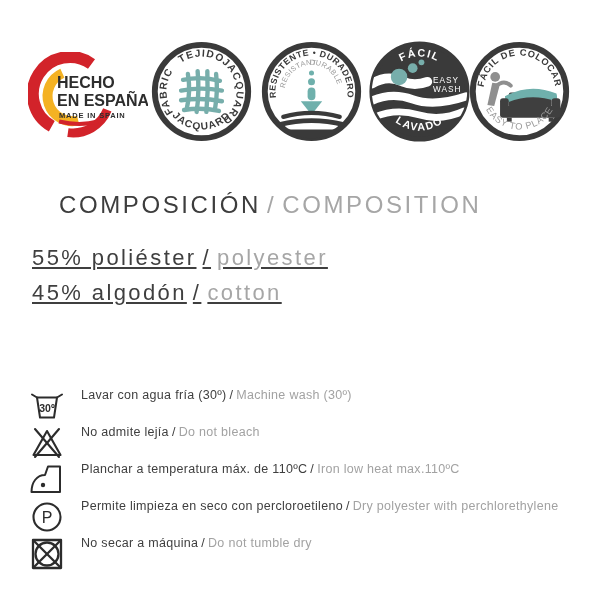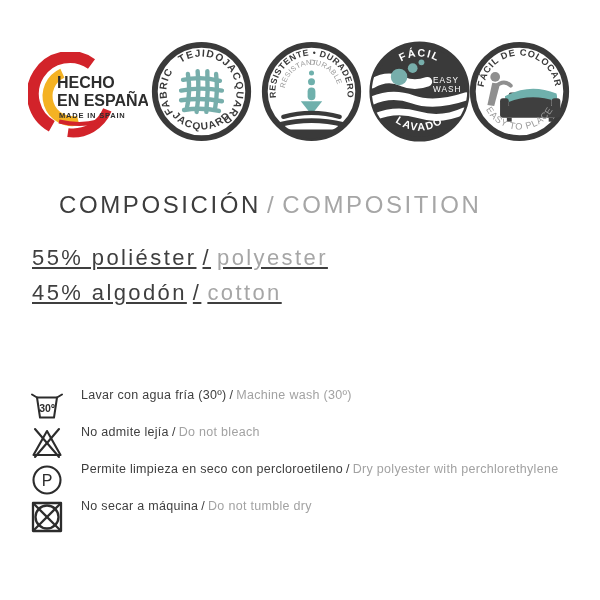--- a/index.html
+++ b/index.html
@@ -199,20 +199,31 @@
           <path d="M18 6 L31.5 30 L4.5 30 Z"></path>
           <path d="M6 4 L30 32"></path>
           <path d="M30 4 L6 32"></path>
         </g>
       </svg>
       <div class="care-text">
         <span class="es">No admite lejía</span><span class="sep">/</span><span class="en">Do not bleach</span>
       </div>
     </div>
 
+    <div class="care-row">
+      <svg class="care-icon" viewBox="0 0 36 36">
+        <g fill="none" stroke="#2c2c2c" stroke-width="2" stroke-linecap="round" stroke-linejoin="round">
+          <path d="M16 13 L19 4.5 L31 4.5 L31 30 L2.5 30 C2.5 20 8 13 16 13 Z"></path>
+        </g>
+        <circle cx="14" cy="23" r="2.2" fill="#2c2c2c"></circle>
+      </svg>
+      <div class="care-text">
+        <span class="es">Planchar a temperatura máx. de 110ºC</span><span class="sep">/</span><span class="en">Iron low heat max.110ºC</span>
+      </div>
+    </div>
 
     <div class="care-row">
       <svg class="care-icon" viewBox="0 0 36 36">
         <circle cx="18" cy="18" r="13.5" fill="none" stroke="#2c2c2c" stroke-width="2.1"></circle>
         <text x="18" y="24" font-size="16" text-anchor="middle" fill="#2c2c2c">P</text>
       </svg>
       <div class="care-text">
         <span class="es">Permite limpieza en seco con percloroetileno</span><span class="sep">/</span><span class="en">Dry polyester with perchlorethylene</span>
       </div>
     </div>

